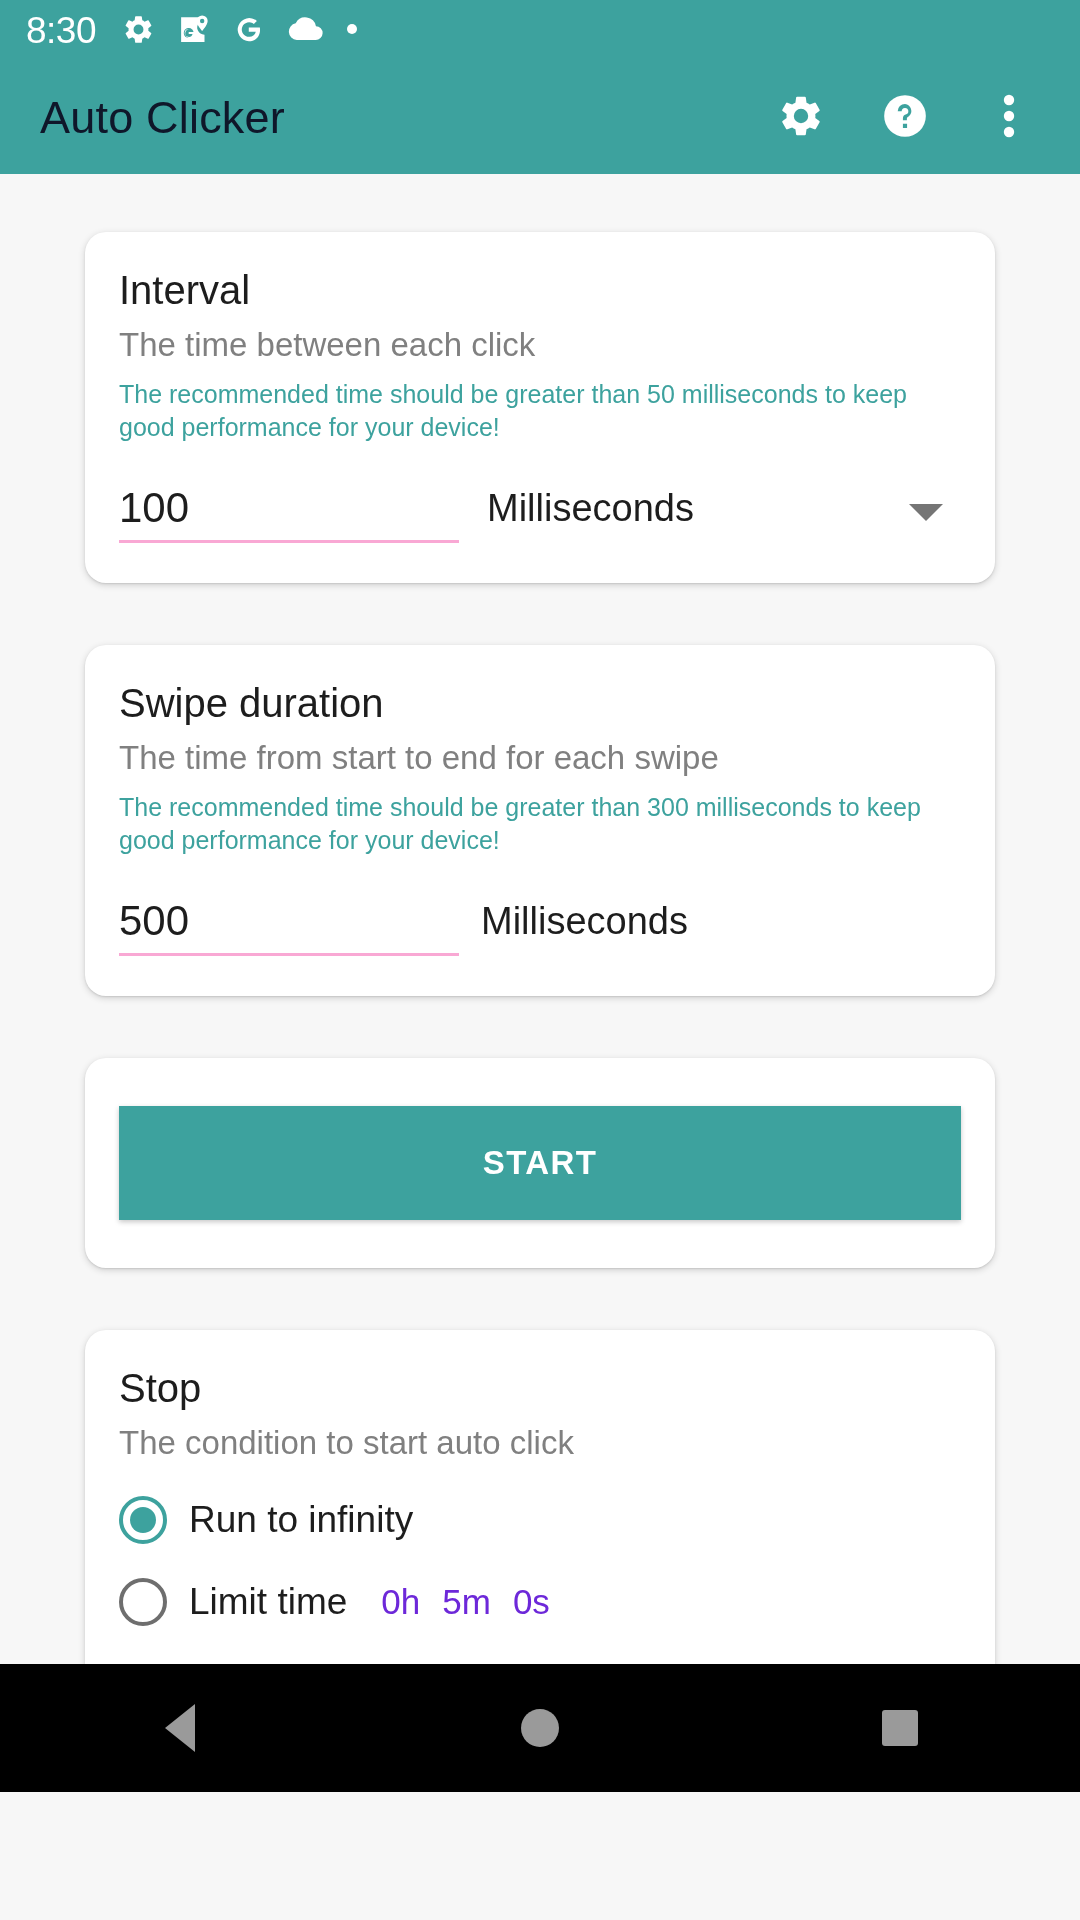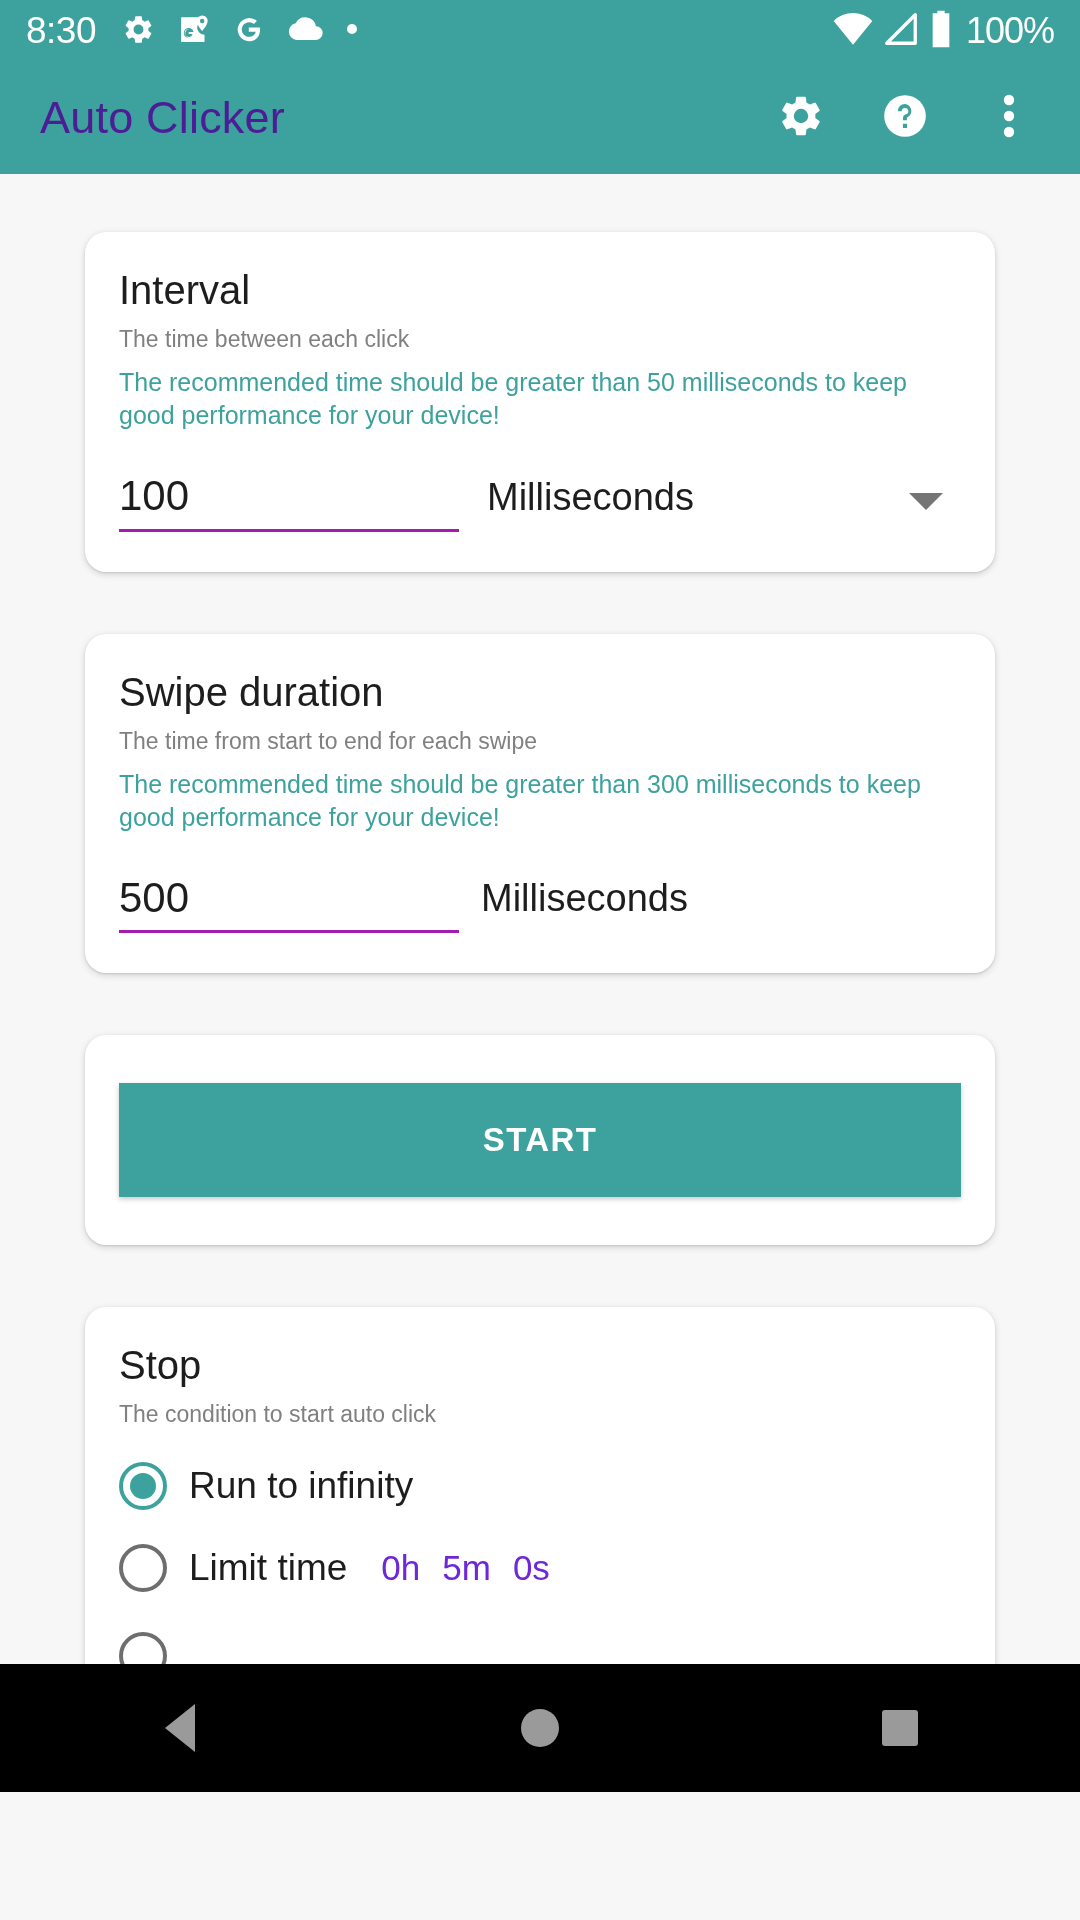--- a/index.html
+++ b/index.html
@@ -32,21 +32,21 @@
   .status-battery-text { font-size: 36px; letter-spacing: -1px; margin-left: 4px; }
   .sicon { display: block; }
 
   
   .app-bar {
     height: 112px;
     background: #3da29e;
     display: flex;
     align-items: center;
     padding: 0 28px 0 40px;
-    color: #4c1d95;
+    color: #0f172a;
   }
   .app-title {
     font-size: 45px;
     font-weight: 400;
     flex: 1;
     letter-spacing: 0.2px;
   }
   .app-bar-actions { display: flex; align-items: center; gap: 18px; }
   .icon-btn {
     width: 86px; height: 86px;
@@ -72,40 +72,40 @@
   }
 
   .card-title {
     font-size: 40px;
     color: #1d1d1d;
     font-weight: 400;
     line-height: 1.1;
     margin-bottom: 14px;
   }
   .card-subtitle {
-    font-size: 23px;
+    font-size: 33px;
     color: #808080;
     font-weight: 400;
     line-height: 1.15;
     margin-bottom: 14px;
   }
   .card-hint {
     font-size: 25px;
     color: #3da29e;
     line-height: 1.32;
   }
 
   .input-row {
     display: flex;
     align-items: flex-end;
     margin-top: 42px;
   }
   .underline-input {
     width: 340px;
-    border-bottom: 3px solid #a21caf;
+    border-bottom: 3px solid #f9a8d4;
     padding-bottom: 10px;
     font-size: 42px;
     color: #1d1d1d;
     line-height: 1.05;
   }
   .unit-label {
     font-size: 38px;
     color: #1d1d1d;
     margin-left: 28px;
     padding-bottom: 14px;
@@ -239,38 +239,20 @@
         <path d="M19.3 10.1a7.2 7.2 0 0 0-13.5-1.9A5.6 5.6 0 0 0 6.5 19.3h12.5a4.6 4.6 0 0 0 .3-9.2z"></path>
       </svg>
     </span>
     <span class="sicon">
       <svg width="14" height="14" viewBox="0 0 14 14">
           <circle cx="7" cy="7" r="5" fill="#ffffff"></circle>
         </svg>
     </span>
   </div>
 
-  <div class="status-right">
-    <span class="sicon">
-      <svg width="40" height="40" viewBox="0 0 24 24" fill="#ffffff">
-        <path d="M12 21.5 23.6 7.2a16.5 16.5 0 0 0-23.2 0L12 21.5z"></path>
-      </svg>
-    </span>
-    <span class="sicon">
-      <svg width="38" height="38" viewBox="0 0 24 24">
-        <path d="M21 3v18H3L21 3z" fill="none" stroke="#ffffff" stroke-width="2.1" stroke-linejoin="round"></path>
-      </svg>
-    </span>
-    <span class="sicon">
-      <svg width="24" height="40" viewBox="0 0 14 24" fill="#ffffff">
-        <path d="M4.8 1h4.4v1.6H12V23H2V2.6h2.8V1z"></path>
-      </svg>
-    </span>
-    <span class="status-battery-text">100%</span>
-  </div>
 </div>
 
 <div class="app-bar">
   <div class="app-title">Auto Clicker</div>
   <div class="app-bar-actions">
     <div class="icon-btn">
       <span>
         <svg width="48" height="48" viewBox="0 0 24 24" fill="#ffffff">
           <path d="M19.14 12.94a7.07 7.07 0 0 0 .06-.94 7.07 7.07 0 0 0-.06-.94l2.03-1.58a.5.5 0 0 0 .12-.62l-1.92-3.32a.5.5 0 0 0-.6-.22l-2.39.96a7.2 7.2 0 0 0-1.62-.94l-.36-2.54a.5.5 0 0 0-.5-.42h-3.84a.5.5 0 0 0-.5.42l-.36 2.54c-.58.24-1.12.56-1.62.94l-2.39-.96a.5.5 0 0 0-.6.22L2.67 8.86a.5.5 0 0 0 .12.62l2.03 1.58c-.04.31-.06.63-.06.94s.02.63.06.94l-2.03 1.58a.5.5 0 0 0-.12.62l1.92 3.32c.13.22.39.3.6.22l2.39-.96c.5.38 1.04.7 1.62.94l.36 2.54c.04.24.25.42.5.42h3.84c.25 0 .46-.18.5-.42l.36-2.54c.58-.24 1.12-.56 1.62-.94l2.39.96c.22.08.47 0 .6-.22l1.92-3.32a.5.5 0 0 0-.12-.62l-2.03-1.58zM12 15.6A3.6 3.6 0 1 1 12 8.4a3.6 3.6 0 0 1 0 7.2z"></path>
         </svg>

